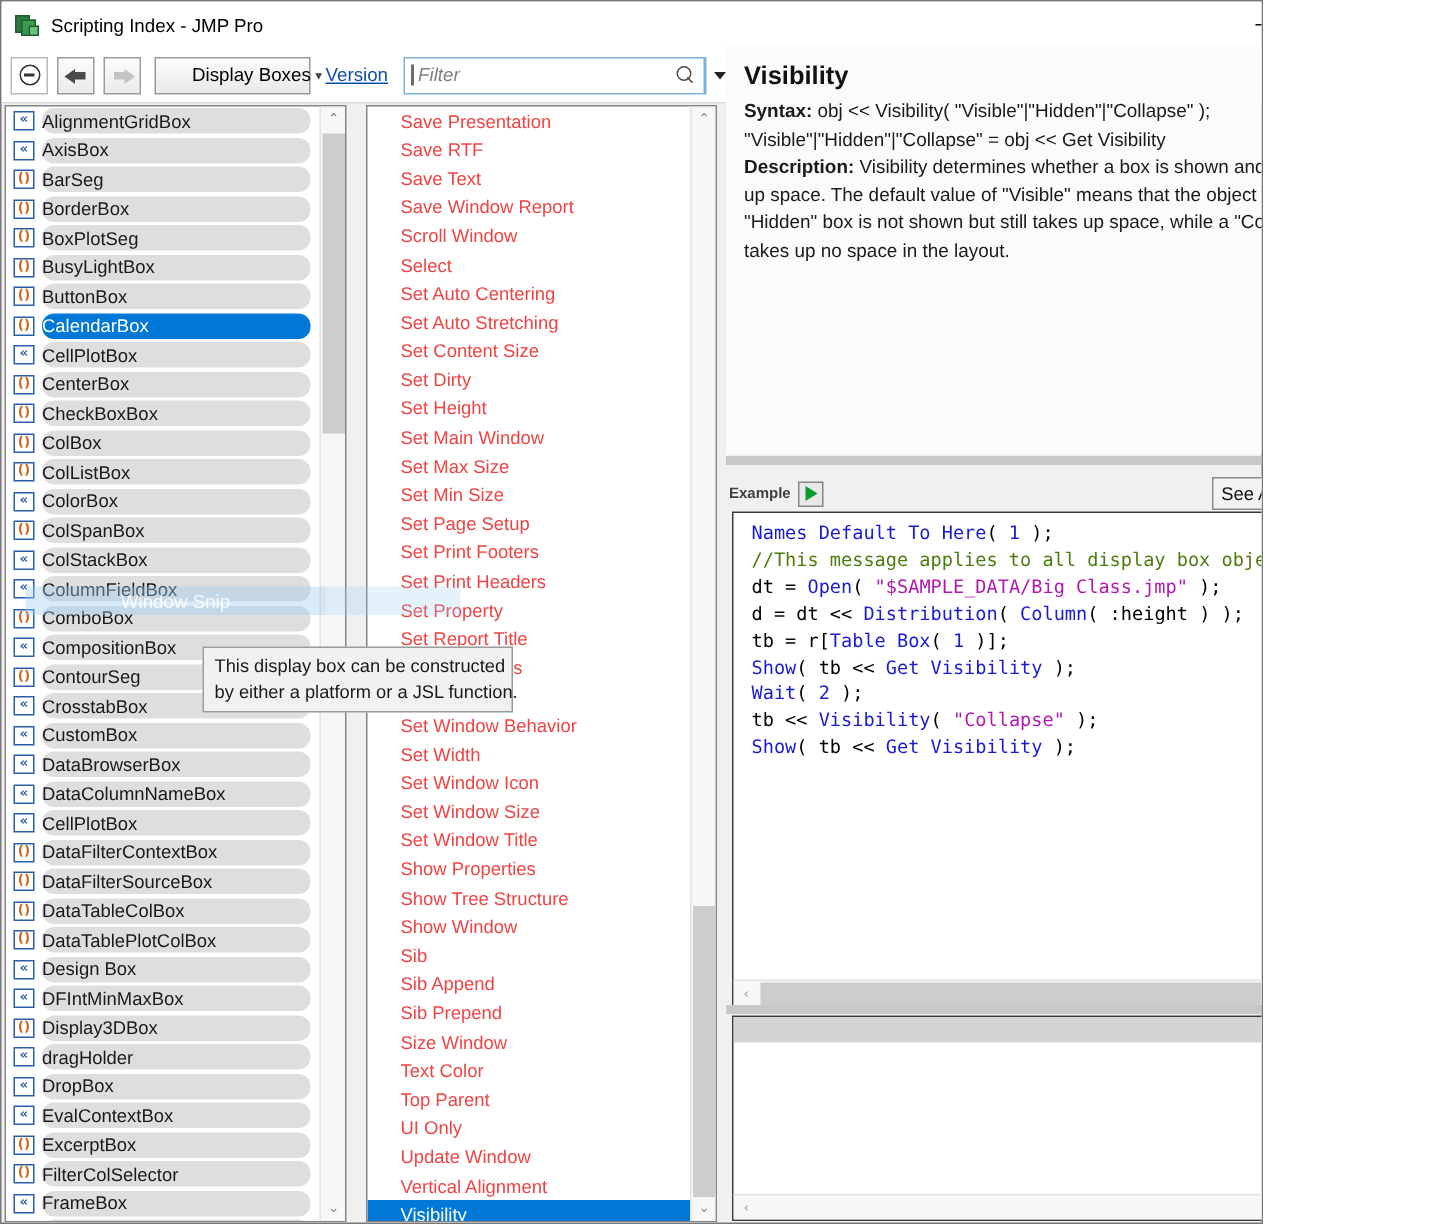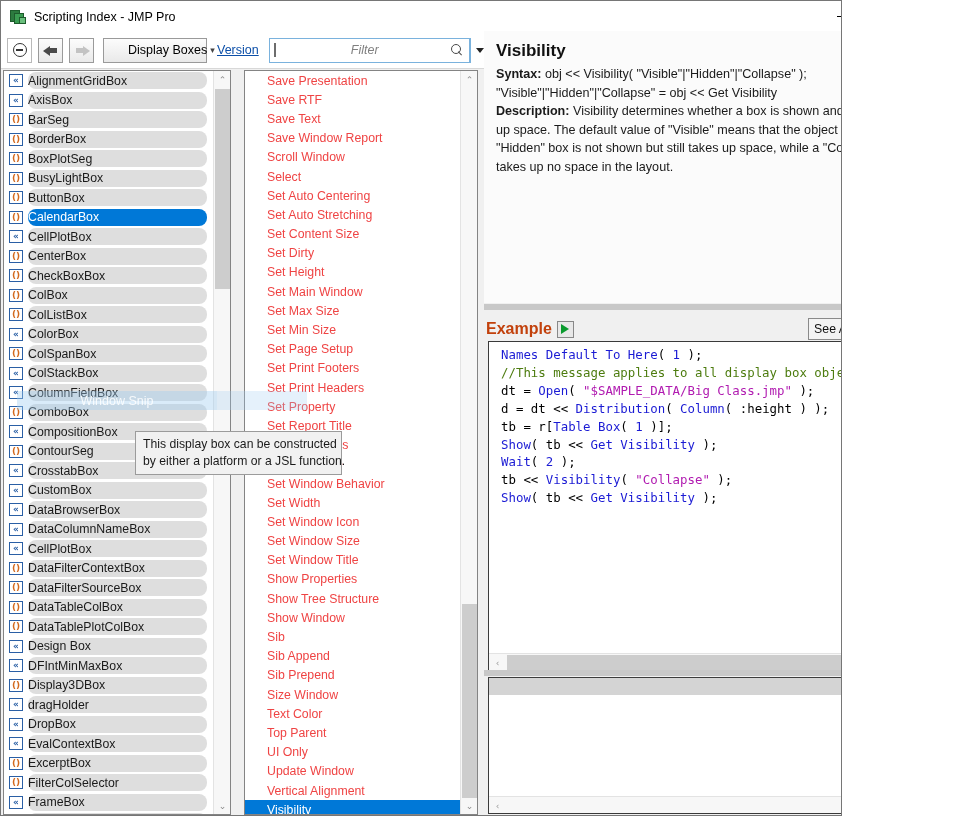--- a/index.html
+++ b/index.html
@@ -102,21 +102,21 @@
   .combo .cv { font-size: 9px; color: #444; margin-left: 3px; }
 
   .version-link {
     margin-left: 10px; font-size: 12.5px; color: #0c4fa8;
     text-decoration: underline; flex: none;
   }
 
   .filterwrap {
     margin-left: 10px; height: 25px; width: 201px;
     border: 1px solid #7ab2dd; background: #fff;
-    display: flex; align-items: center; flex: none; text-align: center;
+    display: flex; align-items: center; flex: none;
   }
   .filterwrap .caret {
     width: 2px; height: 14px; background: #6d6d6d; margin-left: 4px; flex:none;
   }
   .filter-ph {
     flex: 1; font-size: 12.5px; color: #808080; font-style: italic; padding-left: 3px;
   }
   .mag {
     width: 13px; height: 13px; margin-right: 5px; position: relative; flex: none;
   }
@@ -210,21 +210,21 @@
   .splitter-h {
     position: absolute; left: 483px; width: 473px; height: 6px;
     background: #c8c8c8;
   }
 
   .example-bar {
     position: absolute; left: 483px; top: 316px; width: 473px; height: 24px;
     display: flex; align-items: center; padding: 0 2px 0 2px;
     background: #f0f0f0;
   }
-  .example-lbl { font-size: 16px; font-weight: bold; color: #c2410c; margin-right: 5px; }
+  .example-lbl { font-size: 10px; font-weight: bold; color: #404040; margin-right: 5px; }
   .run-btn {
     width: 17px; height: 17px; border: 1px solid #888; background: #e8e8e8;
     display:flex;align-items:center;justify-content:center; flex:none;
   }
   .run-tri { width:0;height:0;border-top:5px solid transparent;border-bottom:5px solid transparent;border-left:8px solid #0a9a2e; }
   .ex-spacer { flex: 1; }
   .ex-btn {
     height: 19px; border: 1px solid #8a8a8a; background: #f3f3f3;
     font-size: 12.3px; color: #111; display:flex;align-items:center; padding: 10px 5px;
     margin-left: 4px; flex: none;

